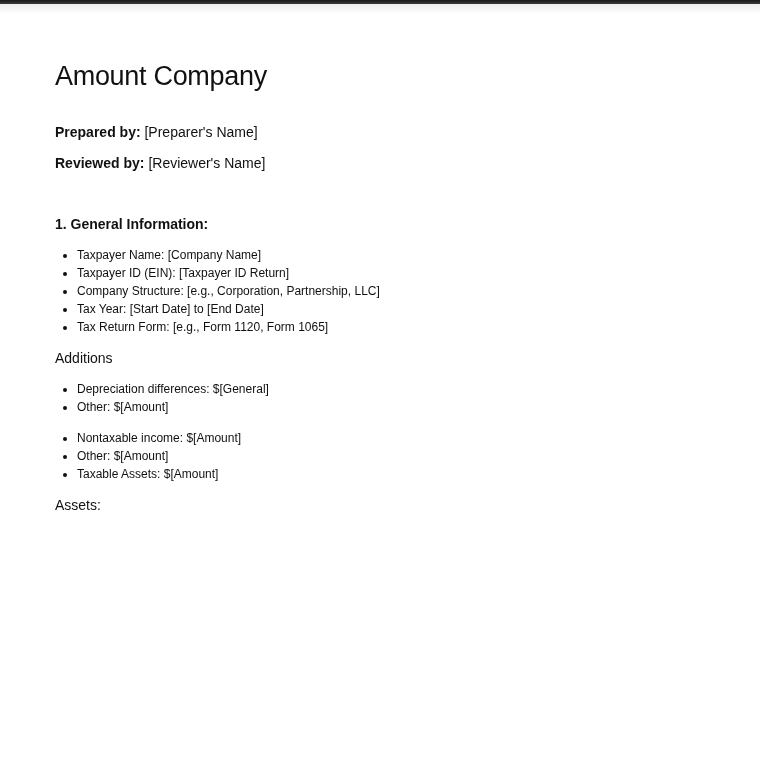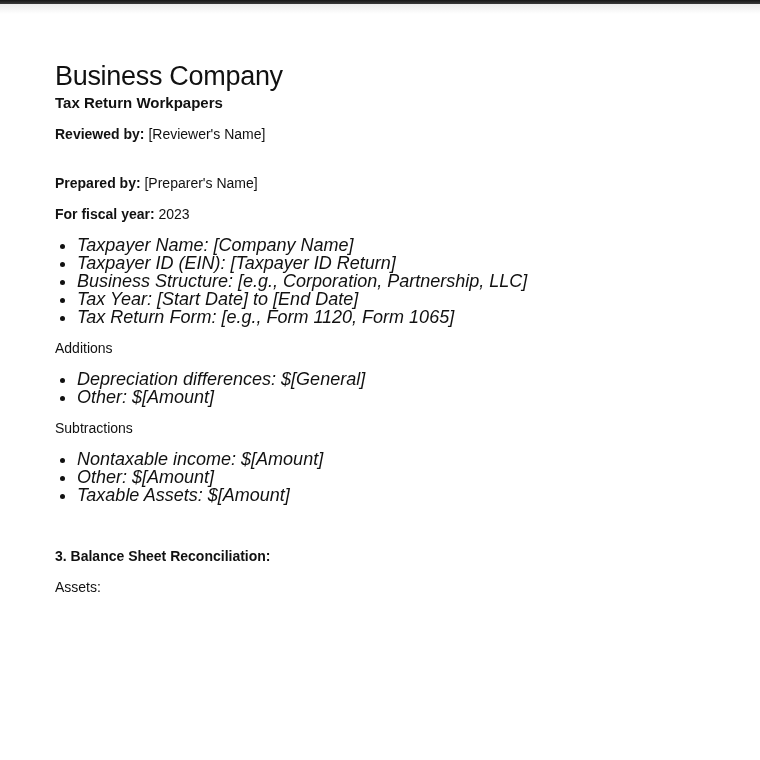--- a/index.html
+++ b/index.html
@@ -51,72 +51,65 @@
   }
   p.para {
     font-size: 14px;
     line-height: 18px;
     margin: 6px 0;
   }
   ul.bullets {
     margin: 13px 0;
     padding-left: 22px;
     list-style: disc;
-    font-size: 18px;
+    font-size: 12px;
     line-height: 18px;
-    font-style: italic;
   }
   ul.bullets li { margin: 0; }
 </style>
 </head>
 <body>
 
 <div class="topbar"></div>
 <div class="topbar-fade"></div>
 
 <div class="page">
 
-  <h1 class="doc-title">Business Company</h1>
-  <p class="doc-subtitle">Tax Return Workpapers</p>
+  <h1 class="doc-title">Amount Company</h1>
 
-  <p class="meta">
-    <strong>Reviewed by:</strong>
-    <span>[Reviewer's Name]</span>
-  </p>
   <p class="meta first">
     <strong>Prepared by:</strong>
     <span>[Preparer's Name]</span>
   </p>
   <p class="meta">
-    <strong>For fiscal year:</strong>
-    <span>2023</span>
+    <strong>Reviewed by:</strong>
+    <span>[Reviewer's Name]</span>
   </p>
 
   <section>
+    <h2 class="section-heading">1. General Information:</h2>
     <ul class="bullets">
       <li>Taxpayer Name: [Company Name]</li>
       <li>Taxpayer ID (EIN): [Taxpayer ID Return]</li>
-      <li>Business Structure: [e.g., Corporation, Partnership, LLC]</li>
+      <li>Company Structure: [e.g., Corporation, Partnership, LLC]</li>
       <li>Tax Year: [Start Date] to [End Date]</li>
       <li>Tax Return Form: [e.g., Form 1120, Form 1065]</li>
     </ul>
   </section>
 
   <section>
     <p class="para">Additions</p>
     <ul class="bullets">
       <li>Depreciation differences: $[General]</li>
       <li>Other: $[Amount]</li>
     </ul>
-    <p class="para">Subtractions</p>
     <ul class="bullets">
       <li>Nontaxable income: $[Amount]</li>
       <li>Other: $[Amount]</li>
       <li>Taxable Assets: $[Amount]</li>
     </ul>
   </section>
 
   <section>
-    <h2 class="section-heading">3. Balance Sheet Reconciliation:</h2>
     <p class="para">Assets:</p>
   </section>
 
 </div>
 
 </body></html>

